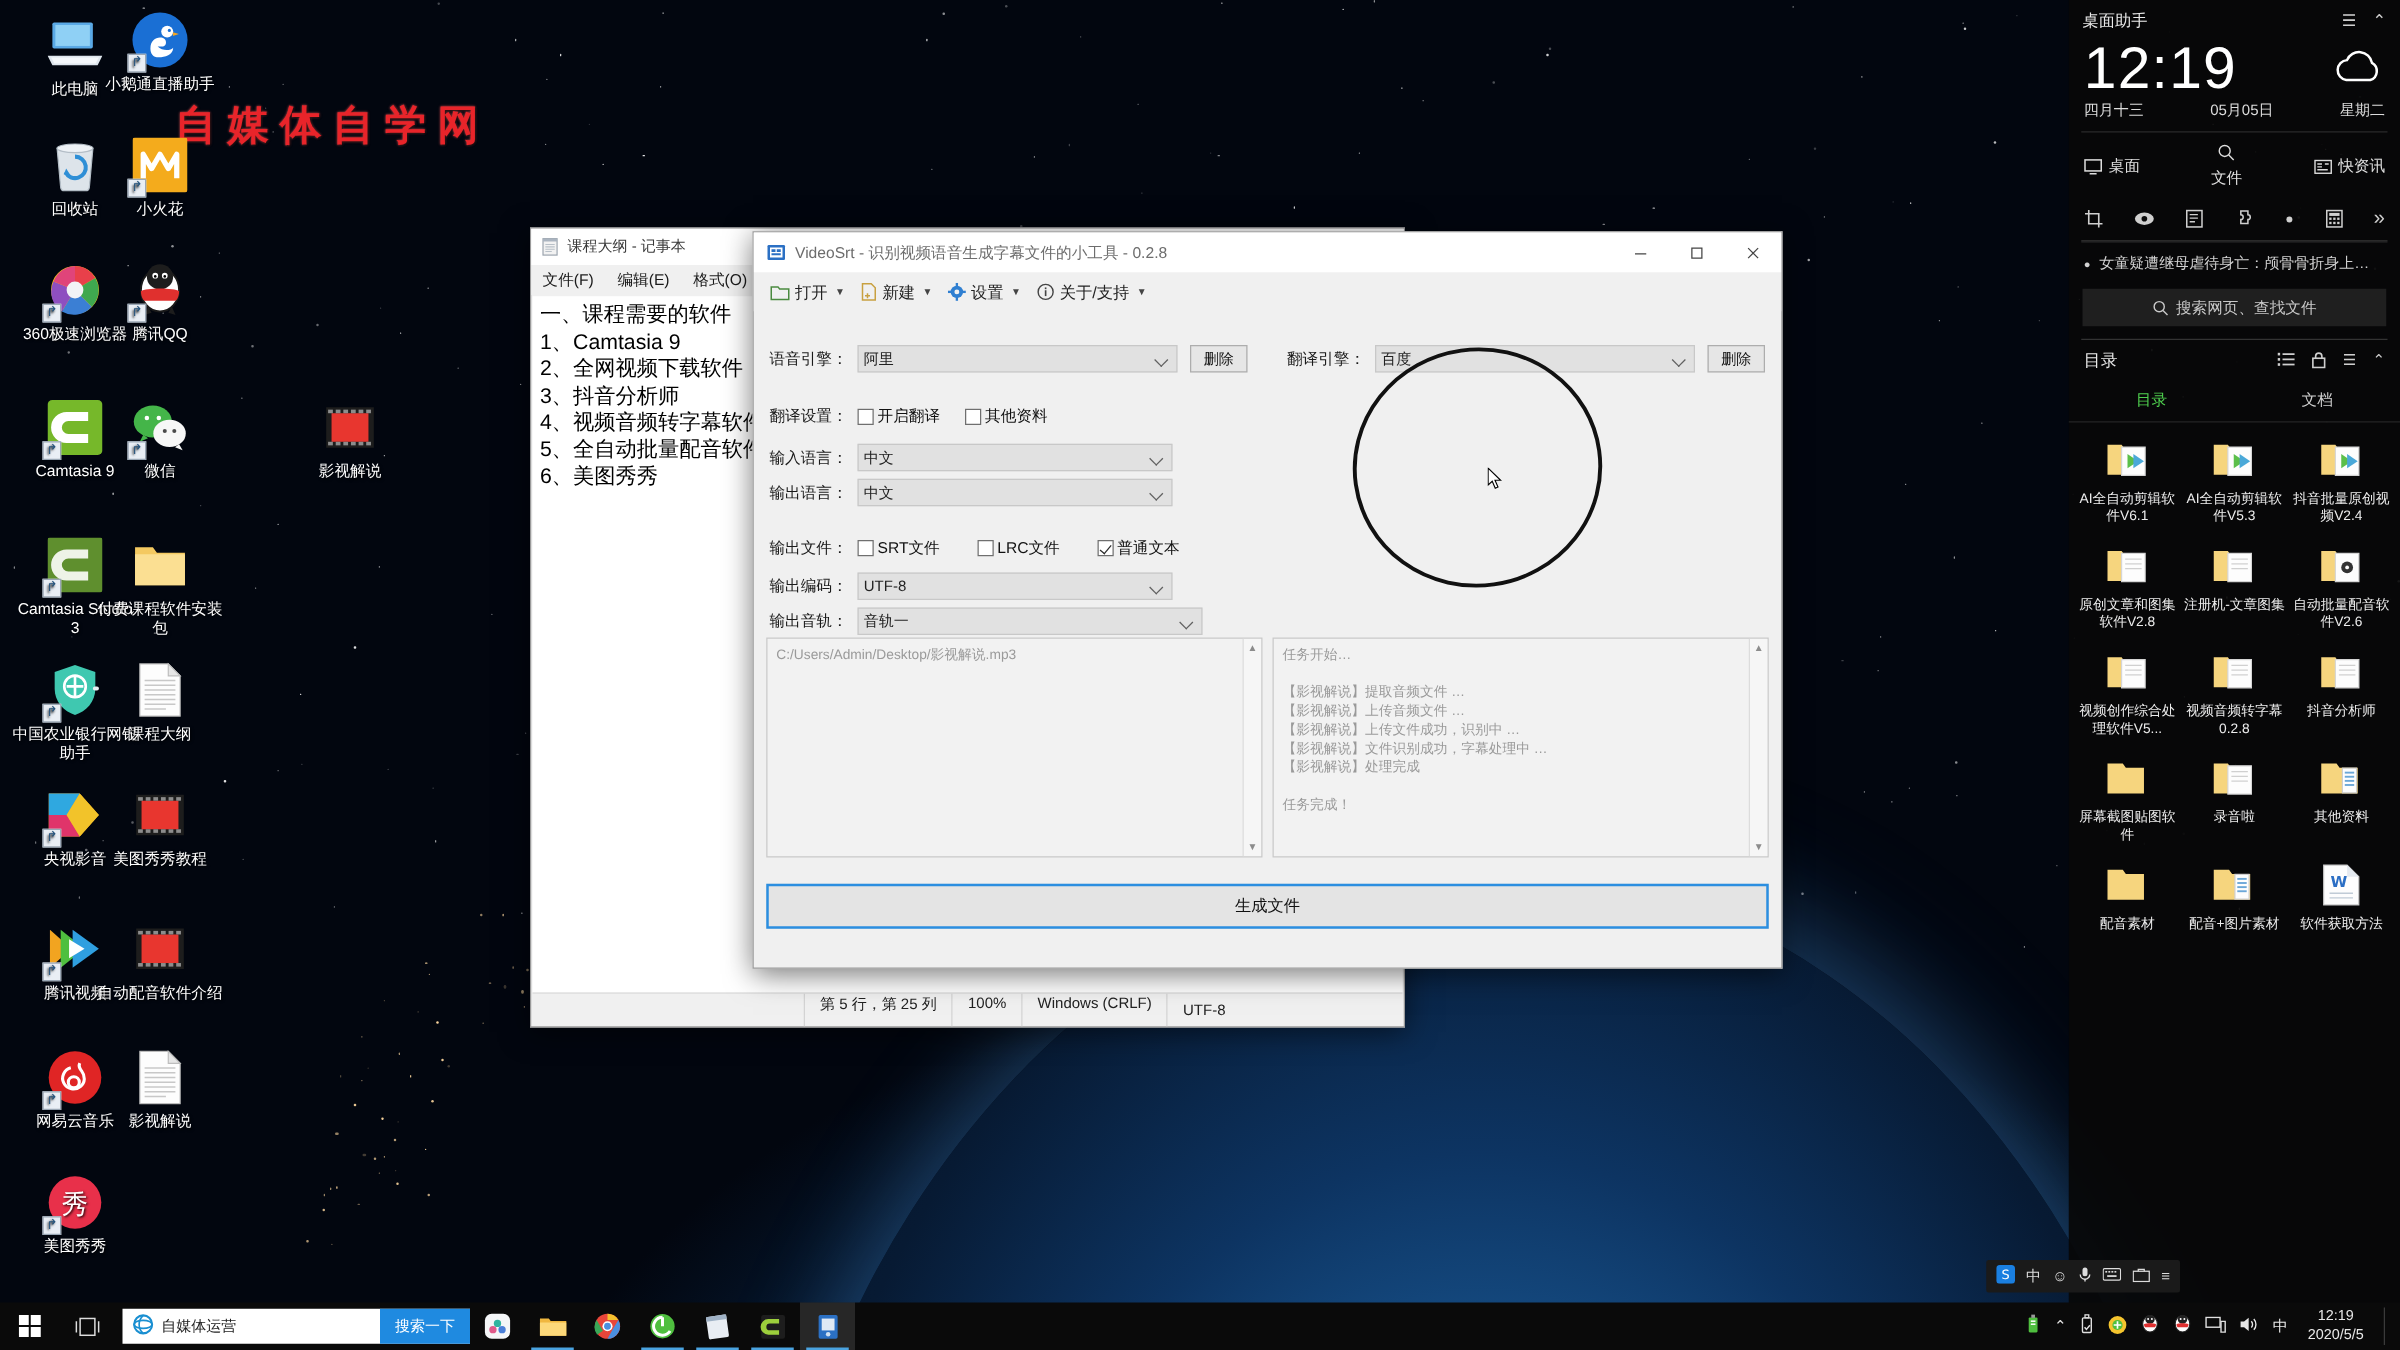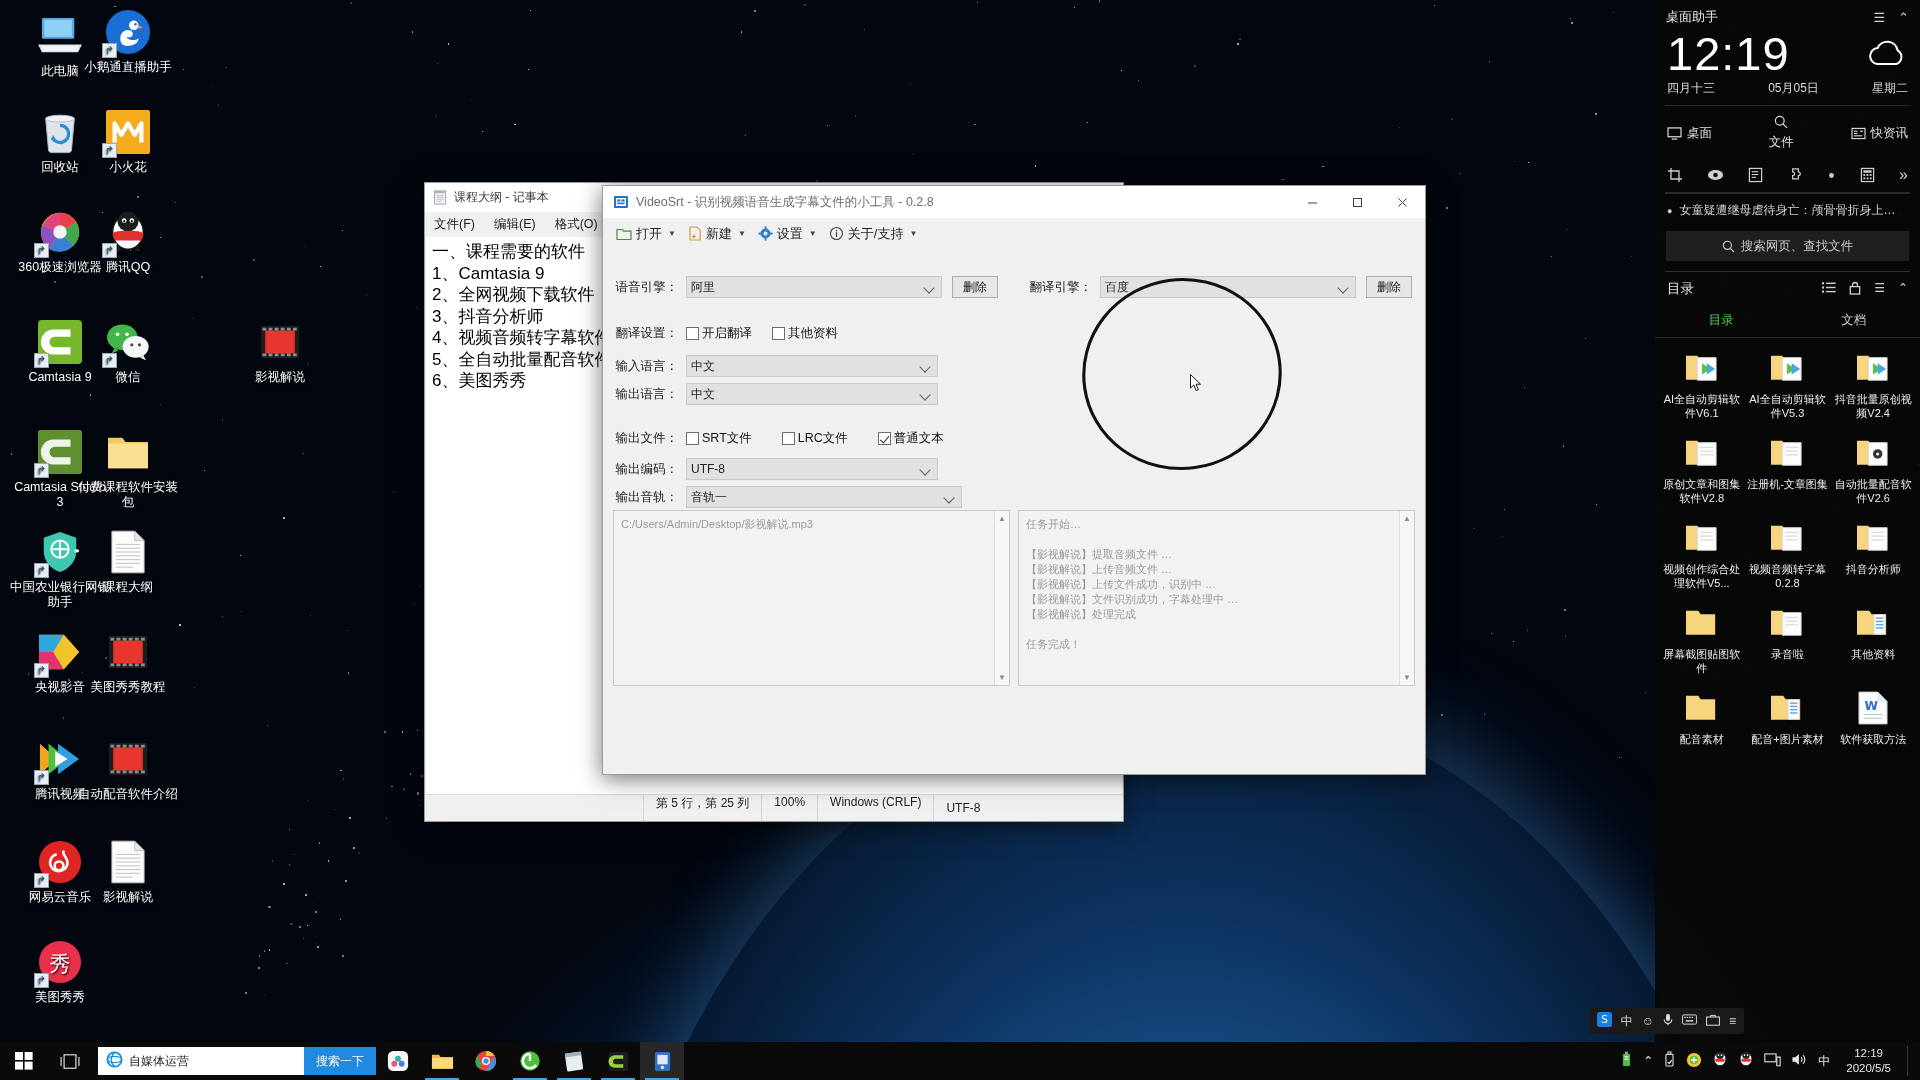--- a/index.html
+++ b/index.html
@@ -646,20 +646,21 @@
       <div class="citylight" style="width: 1.69932px; height: 1.69932px; left: 1444.41px; top: 786.086px; opacity: 0.88;"></div>
       <div class="citylight" style="width: 2.10068px; height: 2.10068px; left: 1464.9px; top: 919.637px; opacity: 0.45;"></div>
       <div class="citylight" style="width: 1.30513px; height: 1.30513px; left: 917.661px; top: 571.767px; opacity: 0.87;"></div>
       <div class="citylight" style="width: 1.35178px; height: 1.35178px; left: 685.587px; top: 614.473px; opacity: 0.27;"></div>
       <div class="citylight" style="width: 1.11395px; height: 1.11395px; left: 991.959px; top: 620.215px; opacity: 0.99;"></div>
       <div class="citylight" style="width: 1.64742px; height: 1.64742px; left: 983.88px; top: 567.487px; opacity: 0.53;"></div>
     </div>
   <div class="wall-glow"></div>
   <div class="earth-limb"></div>
 
+  <div class="watermark">自媒体自学网</div>
 
   <div id="desk-icons">
       <div class="desk-icon" style="left: 10px; top: 12px;">
         <div class="glyph">
           <svg width="44" height="40" viewBox="0 0 46 42">
             <rect x="4" y="2" width="34" height="22" rx="1.5" fill="#5aa9e6"></rect>
             <rect x="6.5" y="4.2" width="29" height="17.6" fill="#8fd0f5"></rect>
             <path d="M0 30h46l-4 8H4z" fill="#dfe6ed"></path>
             <path d="M3 31.5h40l-2.6 5H5.6z" fill="#f5f8fb"></path>
           </svg>
@@ -1140,20 +1141,21 @@
             <div class="log-line">【影视解说】处理完成</div>
             <div class="log-line">&nbsp;</div>
             <div class="log-line">任务完成！</div>
           <div class="sb">
             <div class="sb-arrow">▲</div>
             <div class="sb-arrow bottom">▼</div>
           </div>
         </div>
       </div>
 
+      <div class="gen-btn">生成文件</div>
     </div>
   </div>
 
   <div class="annot-circle"></div>
   <svg class="cursor" viewBox="0 0 12 18">
     <path d="M0.5 0.5 L0.5 14 L3.8 11 L6.2 16.6 L8.4 15.6 L6 10.2 L10.5 10.2 Z" fill="#fff" stroke="#000" stroke-width="0.9"></path>
   </svg>
 
   <div id="assistant">
     <div class="as-head">

